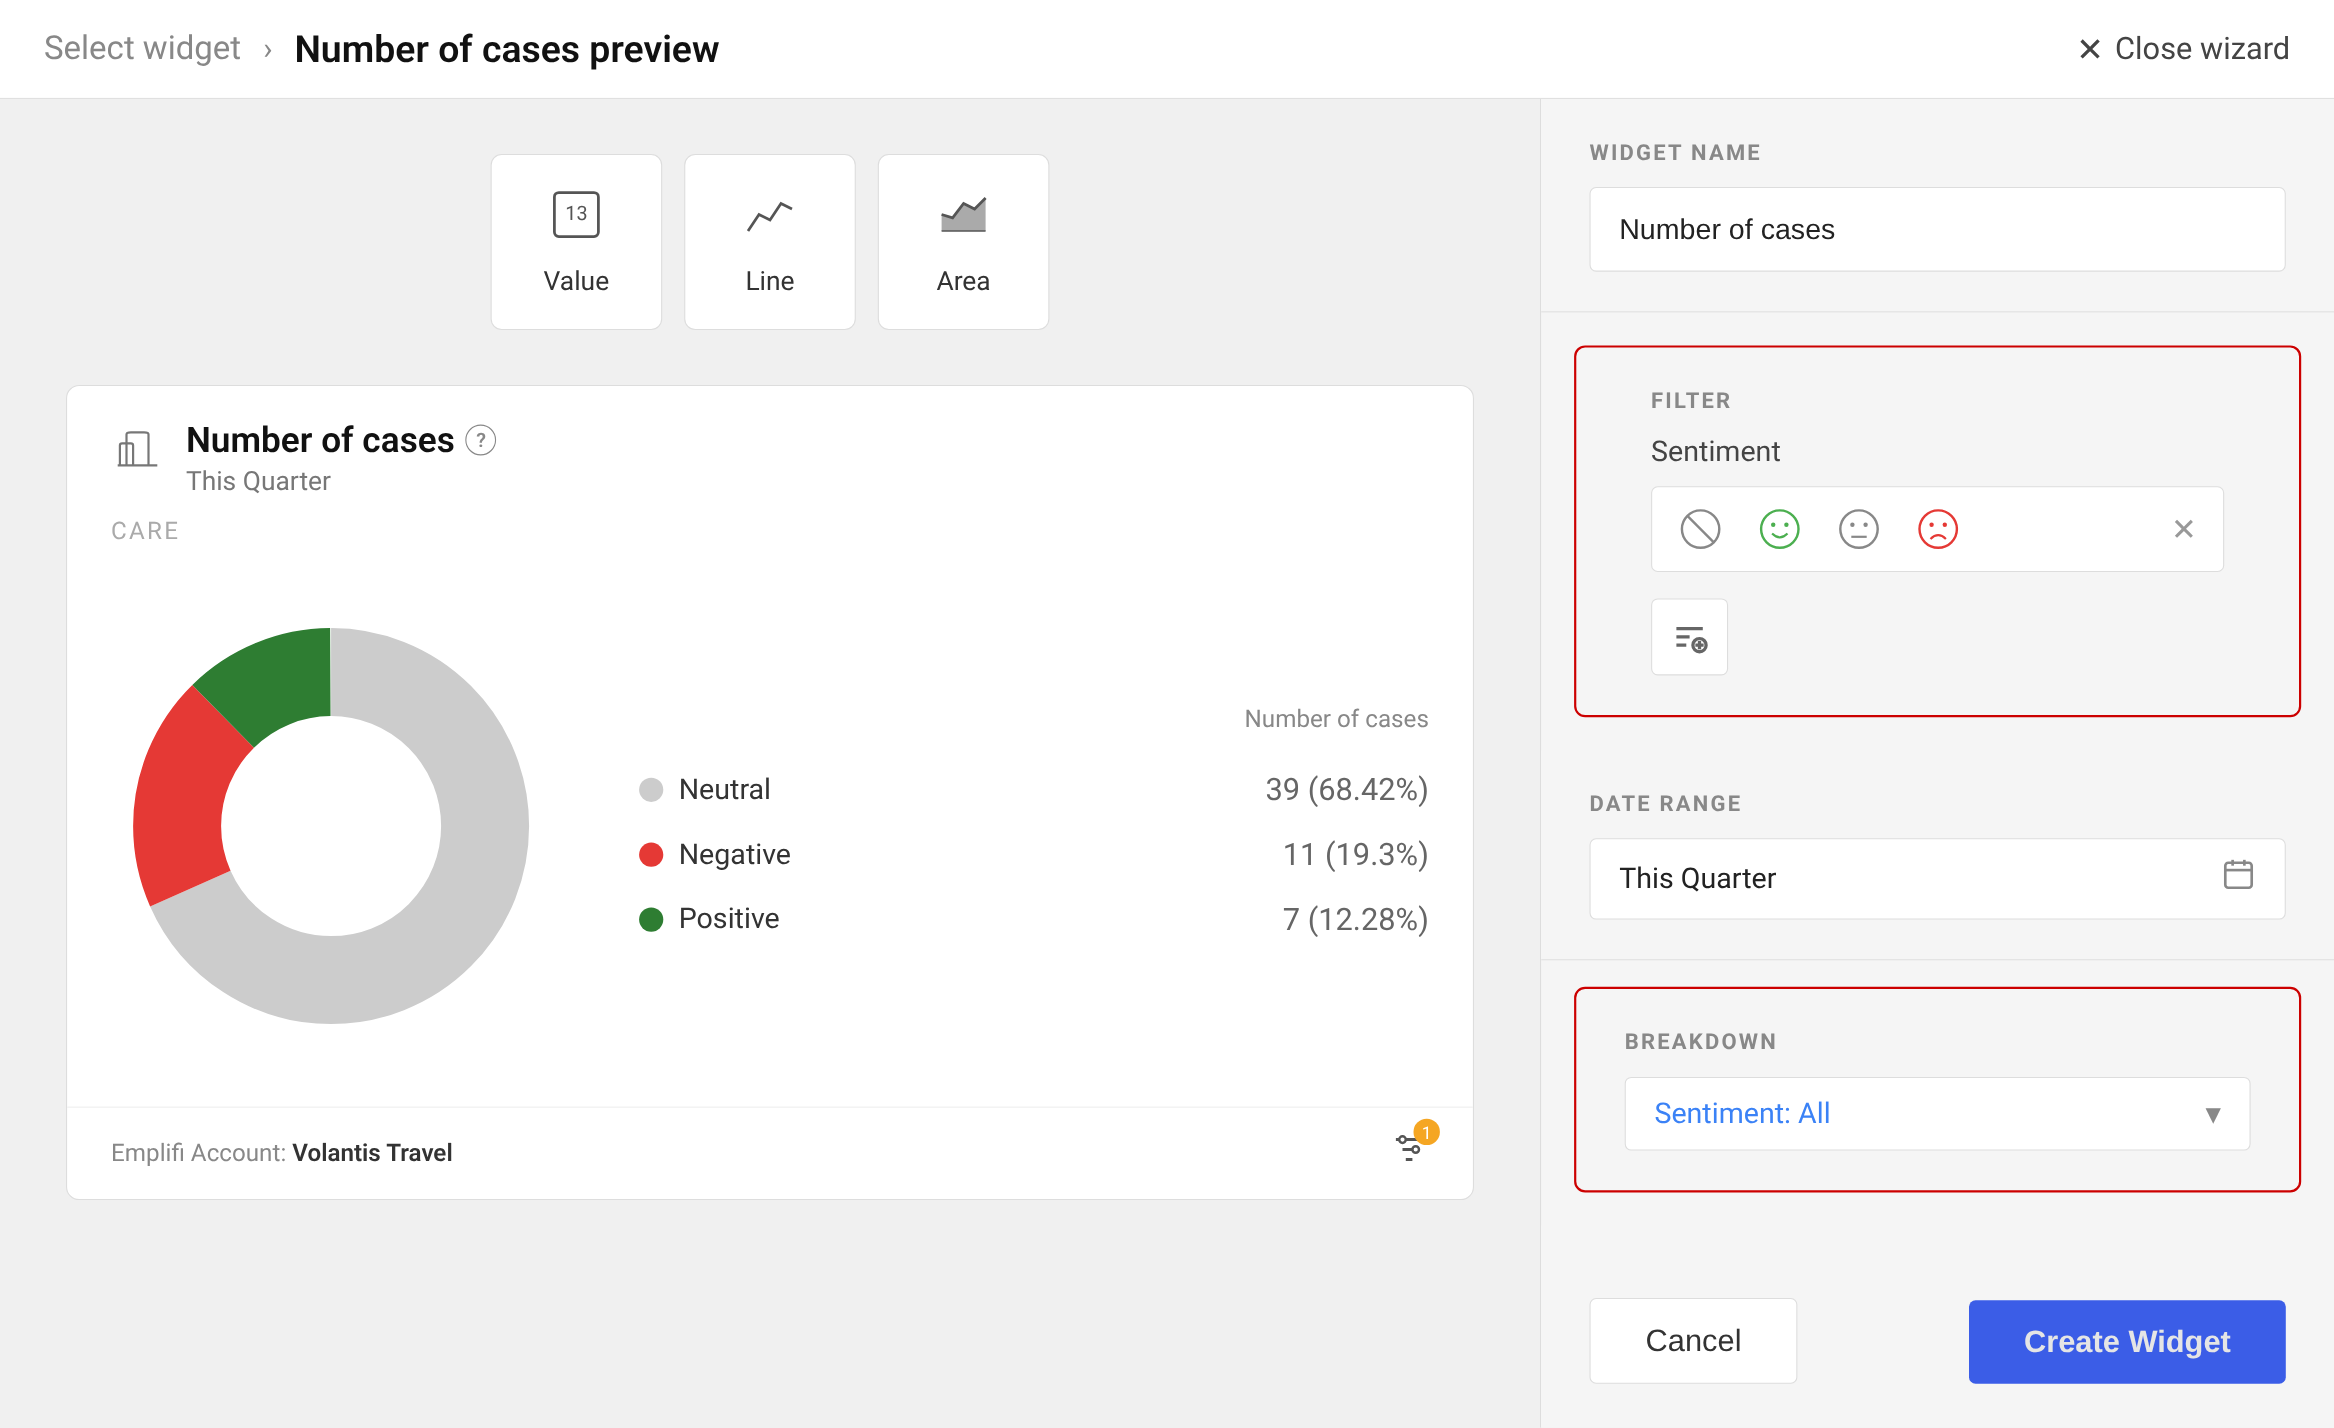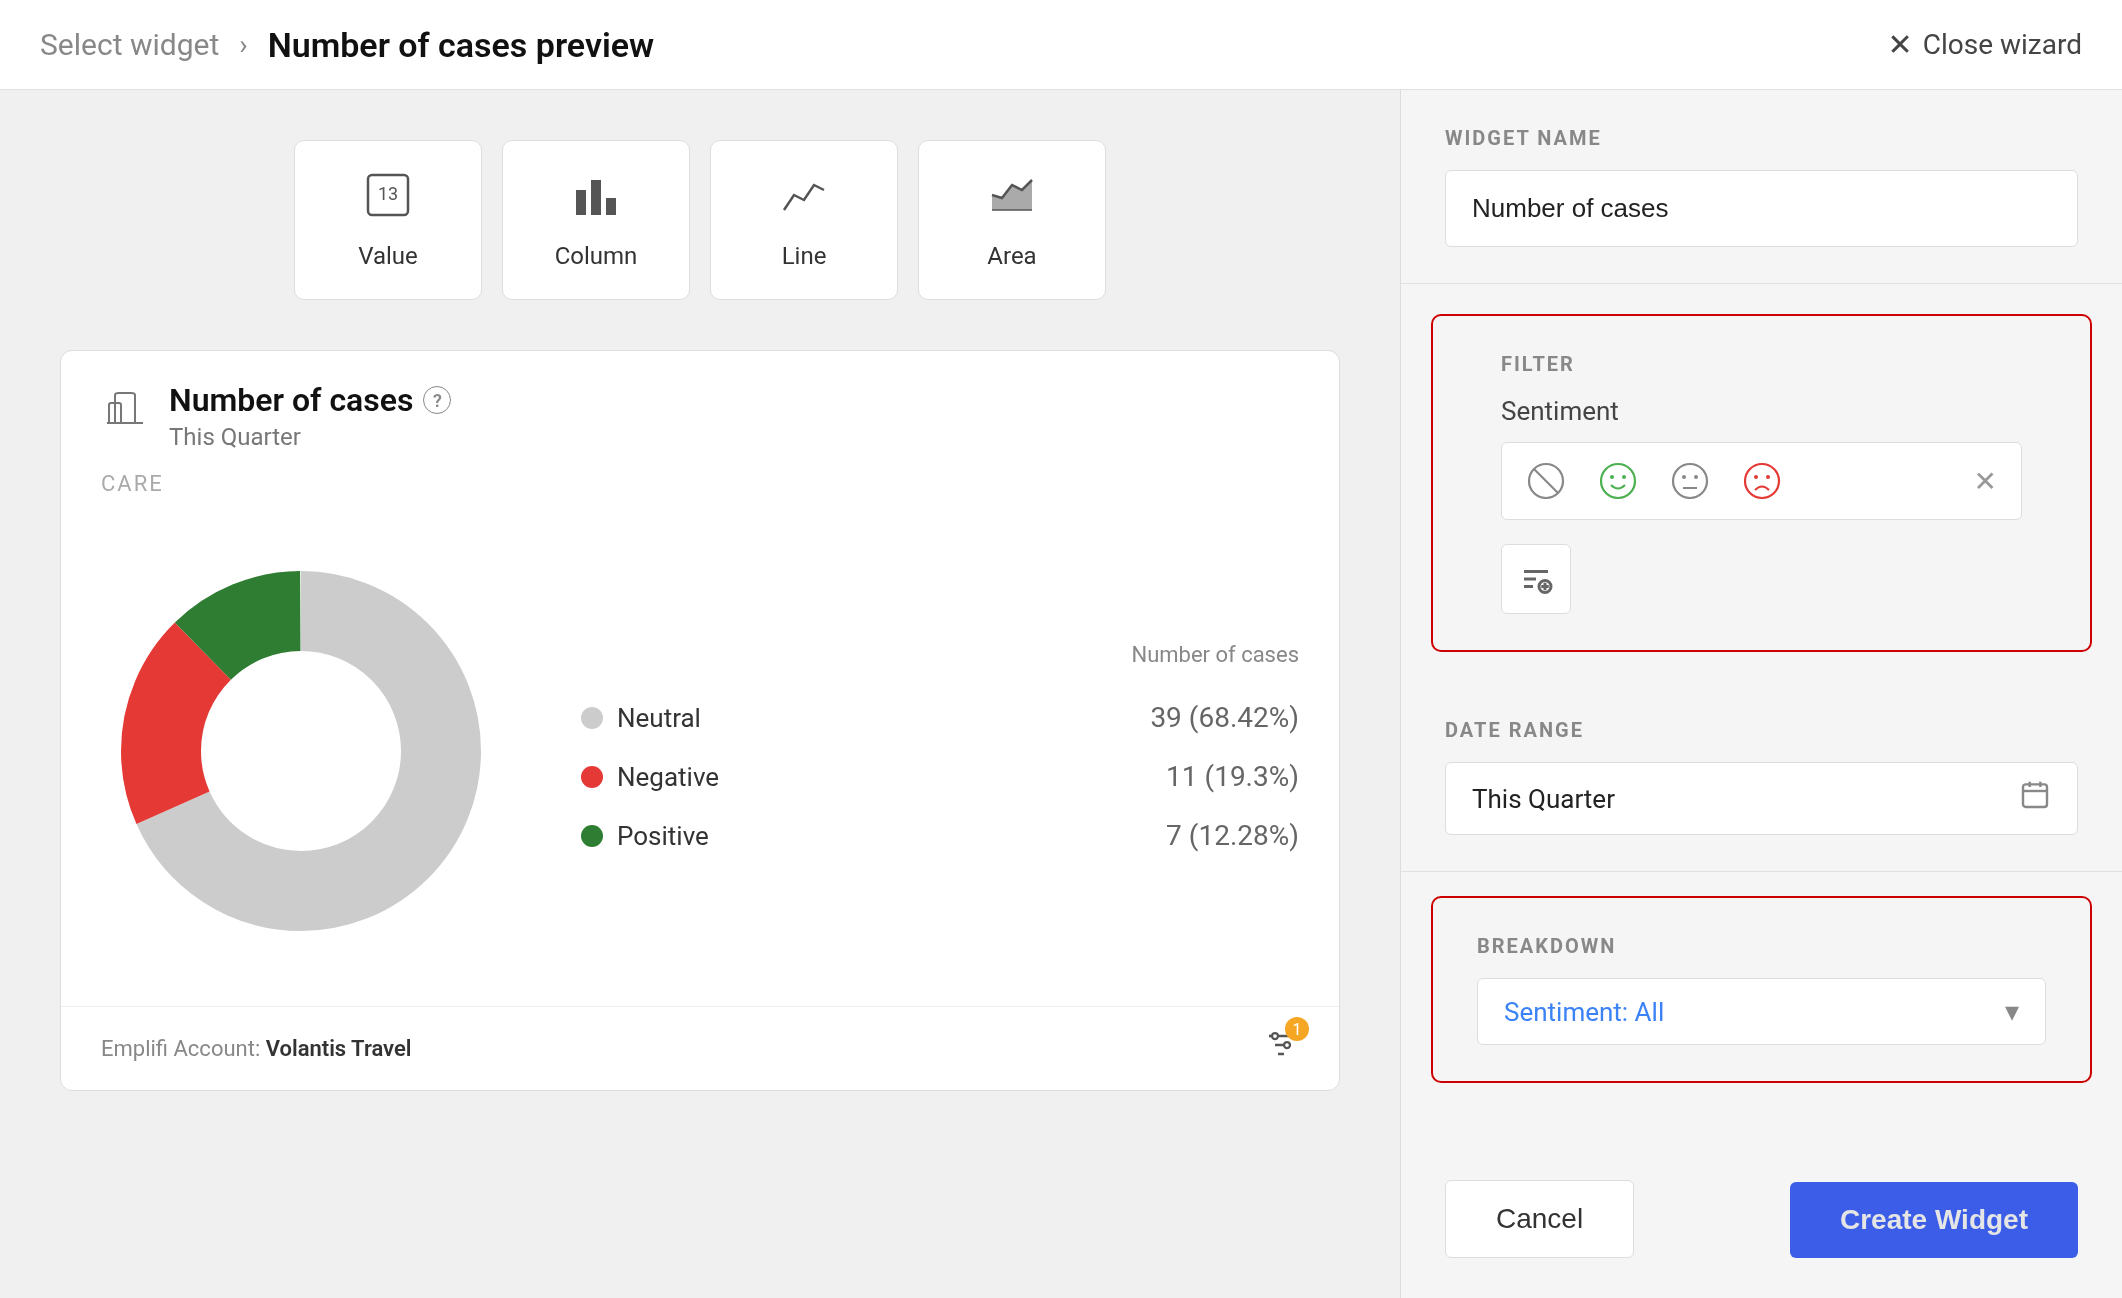--- a/index.html
+++ b/index.html
@@ -74,21 +74,21 @@
       display: flex;
       gap: 20px;
       margin-bottom: 50px;
     }
     .widget-type-btn {
       display: flex;
       flex-direction: column;
       align-items: center;
       justify-content: center;
       gap: 12px;
-      width: 188px;
+      width: 156px;
       height: 160px;
       background: #ffffff;
       border: 1px solid #ddd;
       border-radius: 10px;
       cursor: pointer;
       font-size: 24px;
       color: #333;
     }
     .widget-type-btn.active {
       background: #e8e8e8;
@@ -470,30 +470,20 @@
 
     <div class="widget-type-row">
       <div class="widget-type-btn">
         <div class="icon-area">
           <svg width="50" height="50" viewBox="0 0 50 50" fill="none">
             <rect x="5" y="5" width="40" height="40" rx="4" stroke="#555" stroke-width="2.5" fill="none"></rect>
             <text x="25" y="30" text-anchor="middle" font-size="18" fill="#555">13</text>
           </svg>
         </div>
         <span>Value</span>
-      </div>
-      <div class="widget-type-btn">
-        <div class="icon-area">
-          <svg width="50" height="50" viewBox="0 0 50 50" fill="none">
-            <rect x="5" y="20" width="10" height="25" fill="#555"></rect>
-            <rect x="20" y="10" width="10" height="35" fill="#555"></rect>
-            <rect x="35" y="28" width="10" height="17" fill="#555"></rect>
-          </svg>
-        </div>
-        <span>Column</span>
       </div>
       <div class="widget-type-btn">
         <div class="icon-area">
           <svg width="50" height="50" viewBox="0 0 50 50" fill="none">
             <polyline points="5,40 15,25 25,30 35,15 45,20" stroke="#555" stroke-width="2.5" fill="none"></polyline>
           </svg>
         </div>
         <span>Line</span>
       </div>
       <div class="widget-type-btn">

